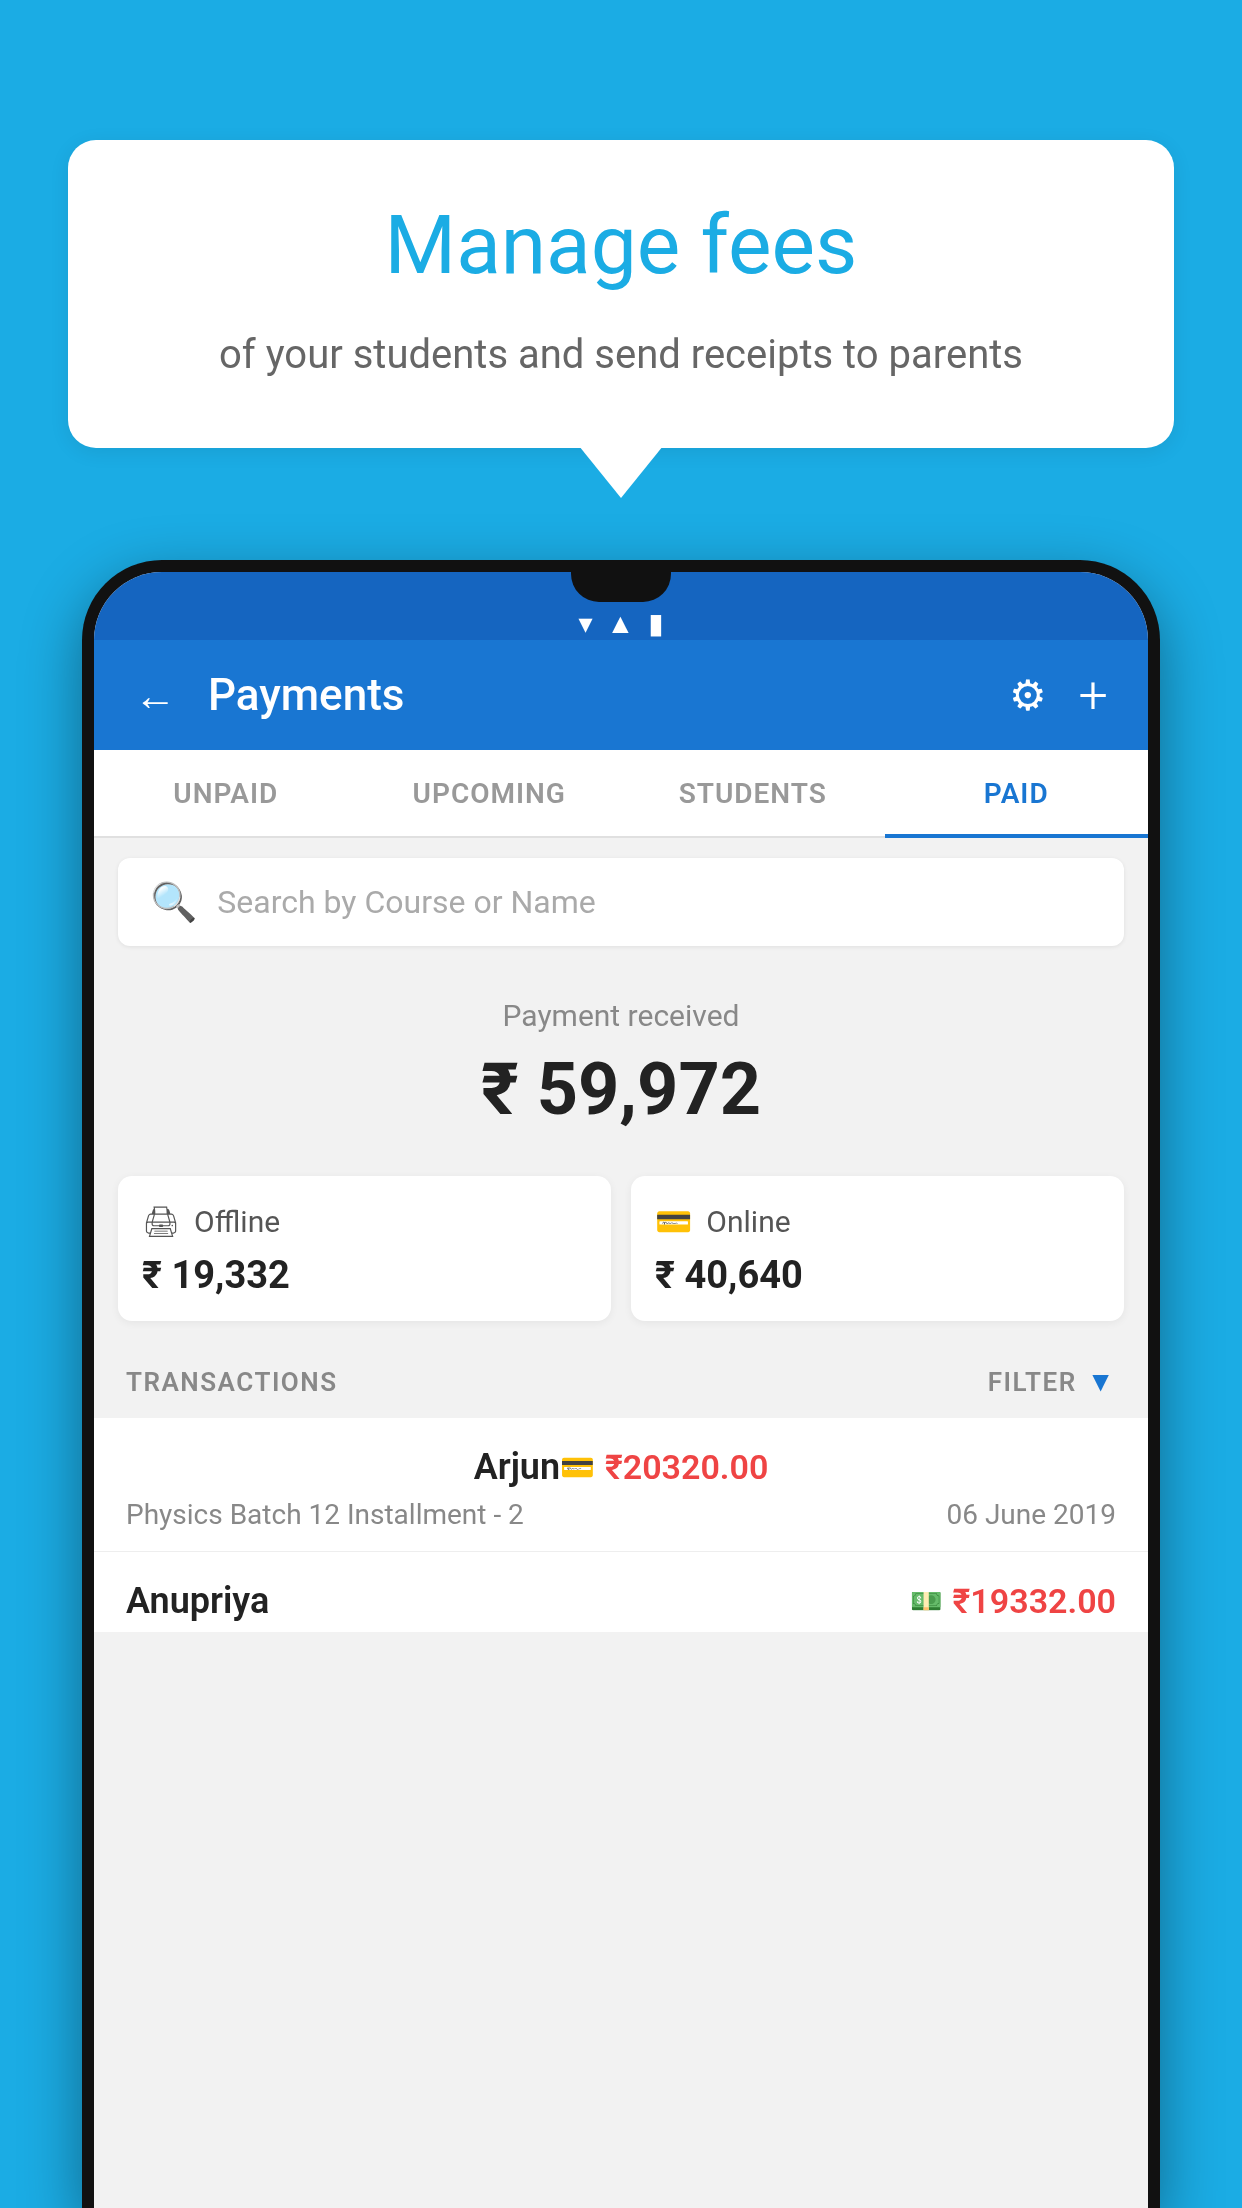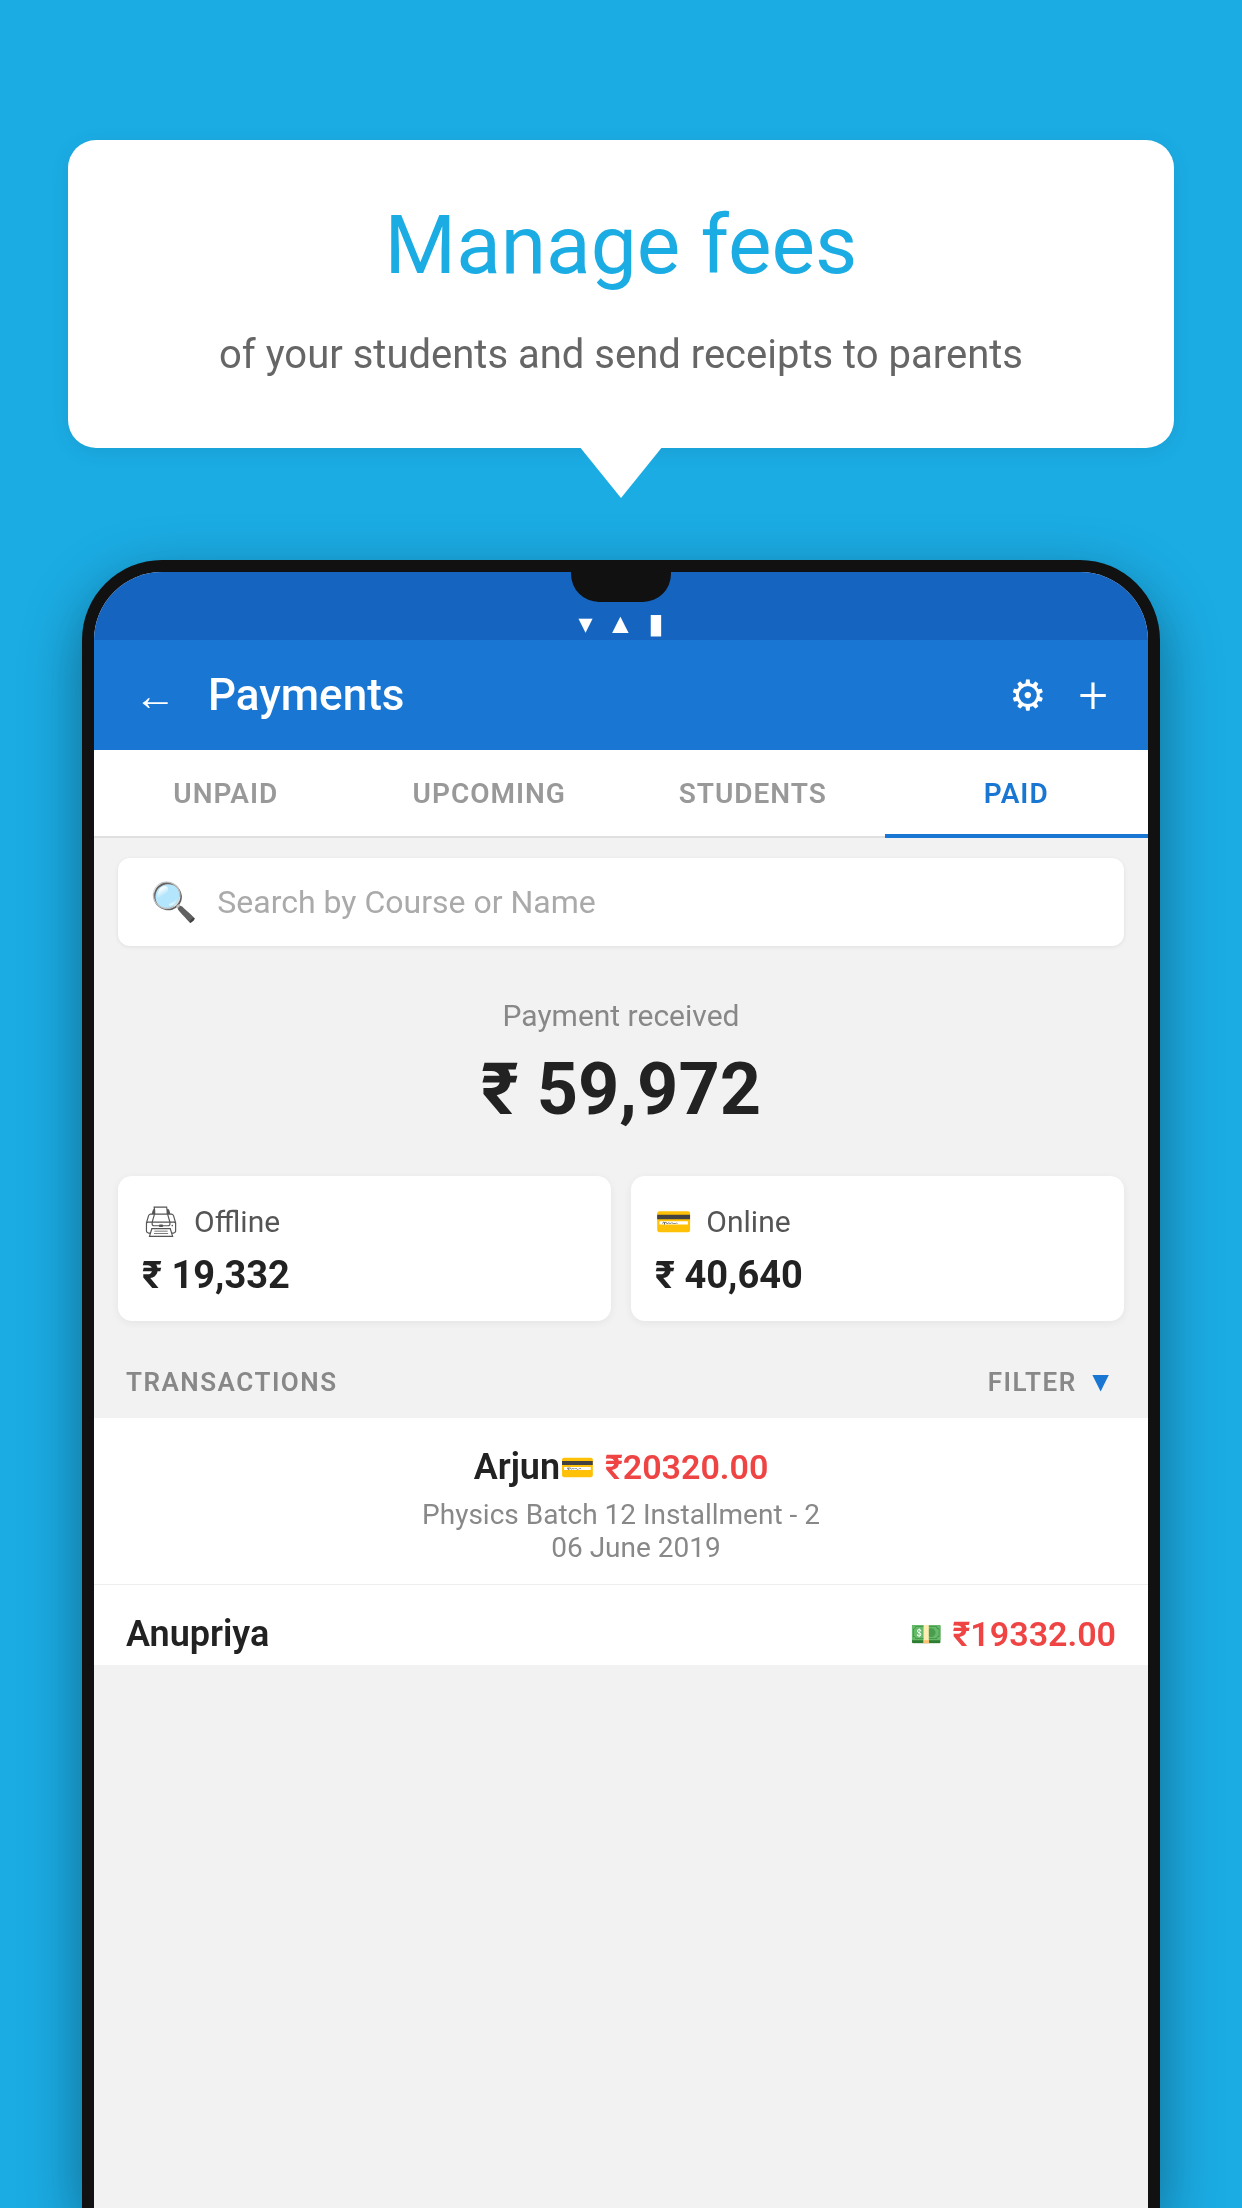--- a/index.html
+++ b/index.html
@@ -315,21 +315,20 @@
     }
     .transaction-amount {
       font-size: 34px;
       font-weight: 600;
       color: #ef4444;
     }
     .transaction-bottom {
       display: flex;
       align-items: center;
       justify-content: space-between;
-      flex-direction: column;
     }
     .transaction-course {
       font-size: 28px;
       color: #888;
     }
     .transaction-date {
       font-size: 28px;
       color: #888;
       margin-left: 30px;
     }

